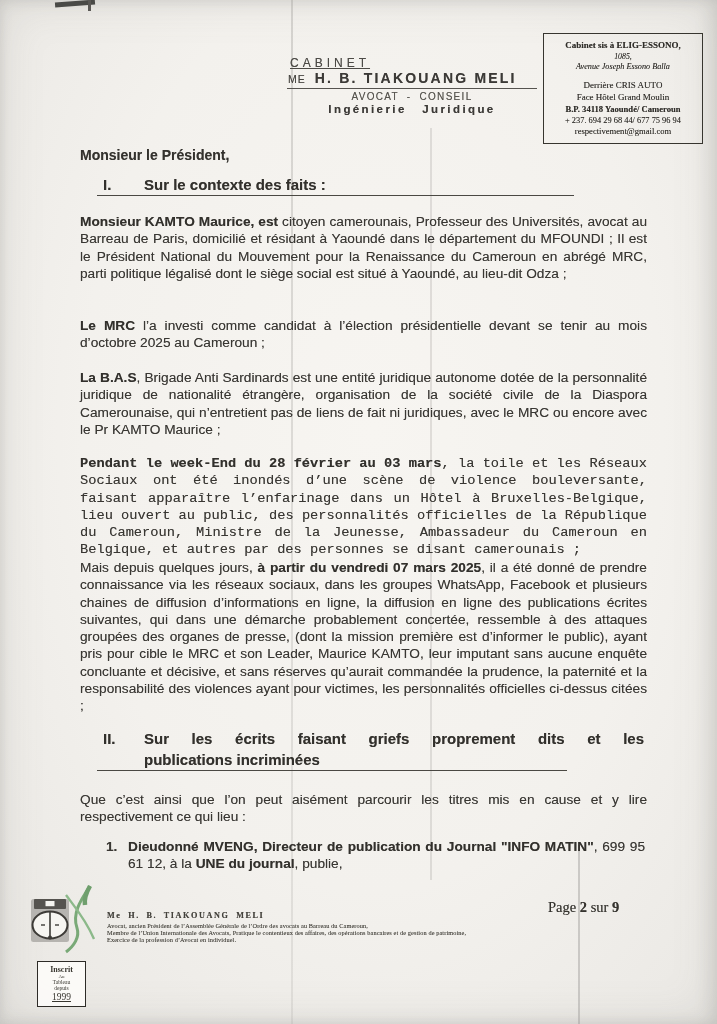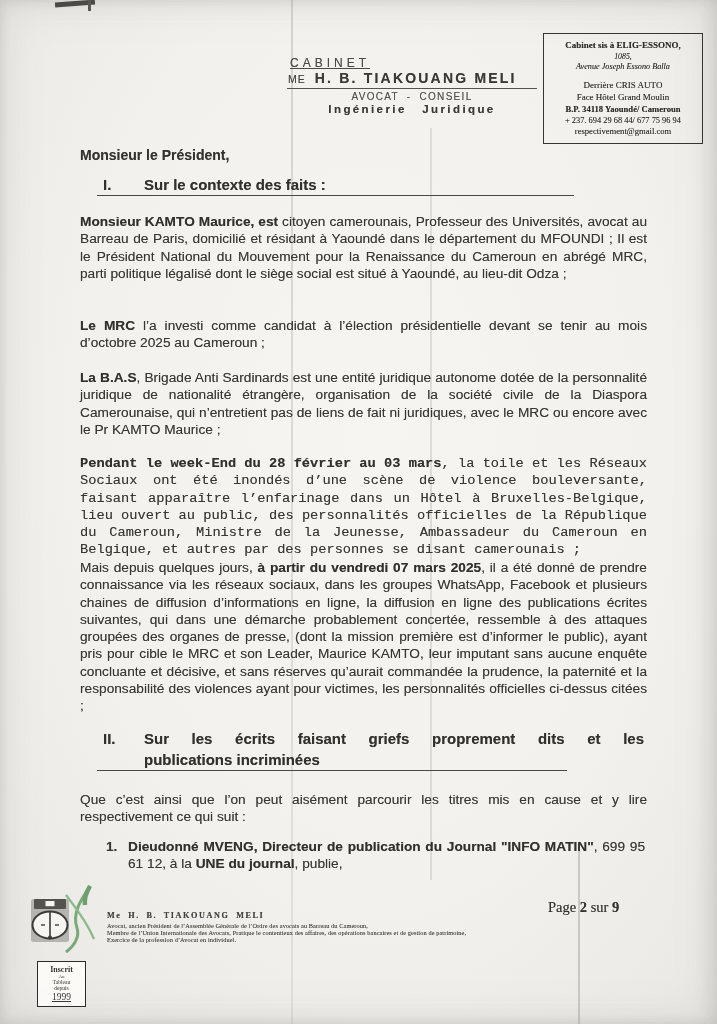--- a/index.html
+++ b/index.html
@@ -135,21 +135,21 @@
 
   <p class="para p4 txt"><b>Pendant le week-End du 28 février au 03 mars</b><span>, la toile et les Réseaux Sociaux ont été inondés d’une scène de violence bouleversante, faisant apparaître l’enfarinage dans un Hôtel à Bruxelles-Belgique, lieu ouvert au public, des personnalités officielles de la République du Cameroun, Ministre de la Jeunesse, Ambassadeur du Cameroun en Belgique, et autres par des personnes se disant camerounais ;</span></p>
 
   <p class="para p5 txt"><span>Mais depuis quelques jours, </span><b>à partir du vendredi 07 mars 2025</b><span>, il a été donné de prendre connaissance via les réseaux sociaux, dans les groupes WhatsApp, Facebook et plusieurs chaines de diffusion d’informations en ligne, la diffusion en ligne des publications écrites suivantes, qui dans une démarche probablement concertée, ressemble à des attaques groupées  des organes de presse, (dont la mission première est d’informer le public), ayant pris pour cible le MRC et son Leader, Maurice KAMTO, leur imputant sans aucune enquête concluante et décisive, et sans réserves qu’aurait commandée la prudence, la paternité et la responsabilité des violences ayant pour victimes, les personnalités officielles ci-dessus citées ;</span></p>
 
   <div class="sec-head sec-head-2 txt">
     <span class="sec-num">II.</span><span class="sec2-body"><span class="sec2-l1">Sur les écrits faisant griefs proprement dits et les</span><span class="sec2-l2">publications incriminées</span></span>
   </div>
   <div class="rule rule-2"></div>
 
-  <p class="para intro txt">Que c’est ainsi que l’on peut aisément parcourir les titres mis en cause et y lire respectivement ce qui suit :</p>
+  <p class="para intro txt">Que c’est ainsi que l’on peut aisément parcourir les titres mis en cause et y lire respectivement ce qui lieu :</p>
 
   <div class="item txt">
     <span class="item-num">1.</span>
     <span class="item-content"><b>Dieudonné MVENG, Directeur de publication du Journal "INFO MATIN"</b><span>, 699 95 61 12, à la </span><b>UNE du journal</b><span>, publie,</span></span>
   </div>
 
   <div class="logo-emblem">
     <svg width="42" height="50" viewBox="0 0 42 50">
       <rect x="2" y="3" width="38" height="43" rx="2.5" fill="#b6b4b0"></rect>
       <rect x="5" y="3" width="32" height="10" rx="1" fill="#55534f"></rect>

